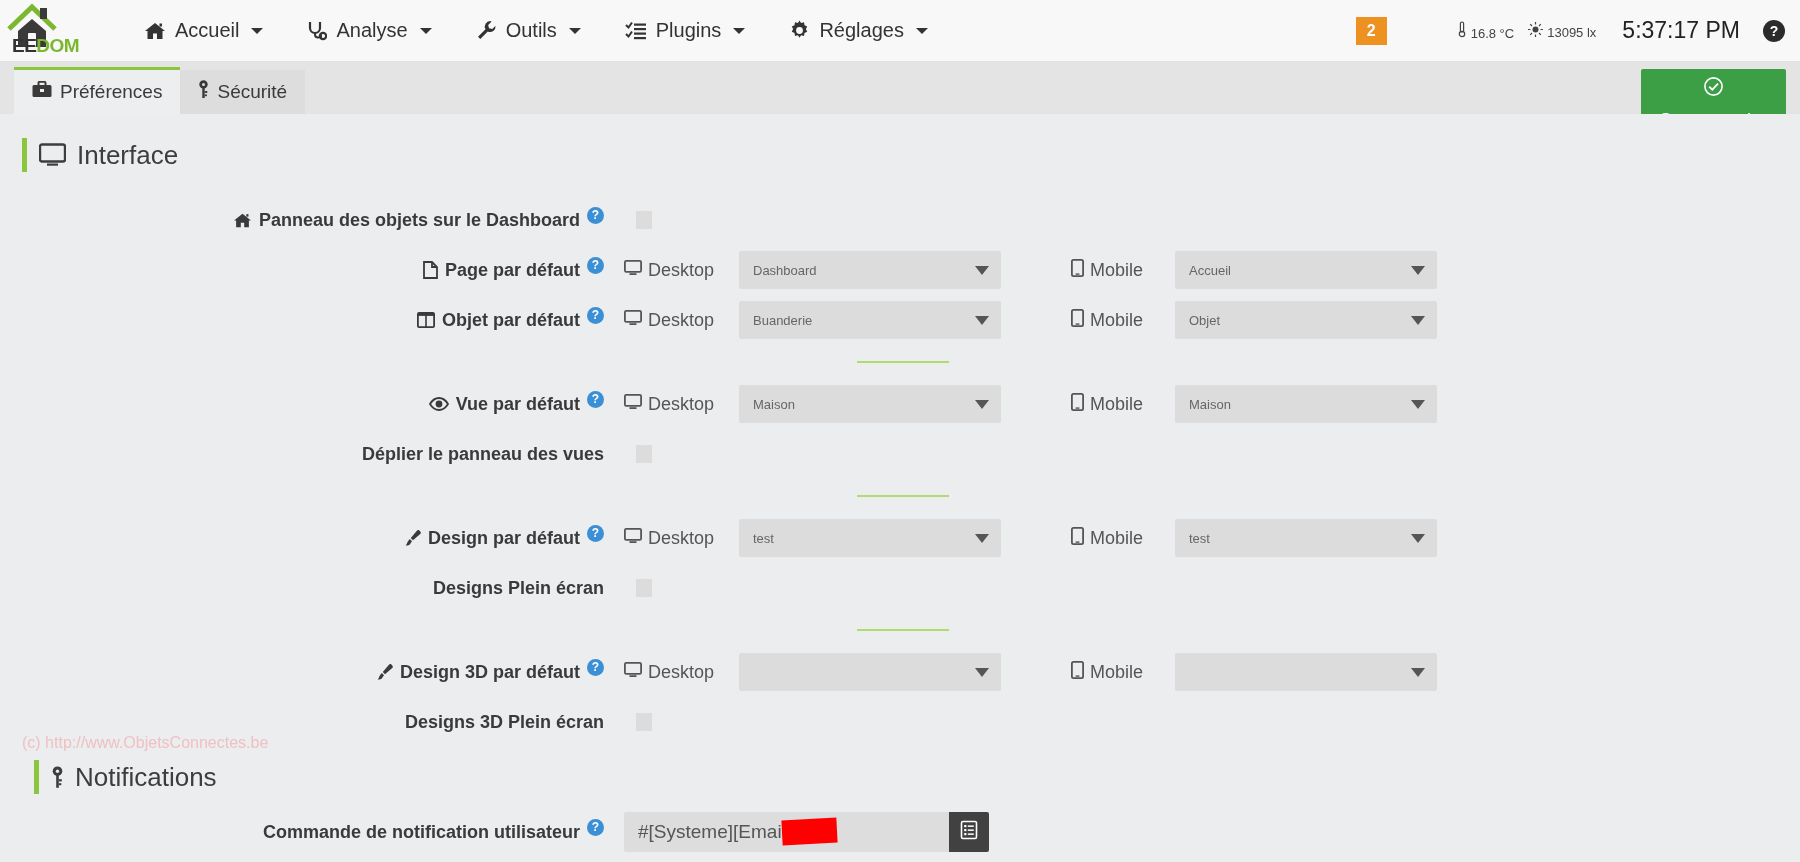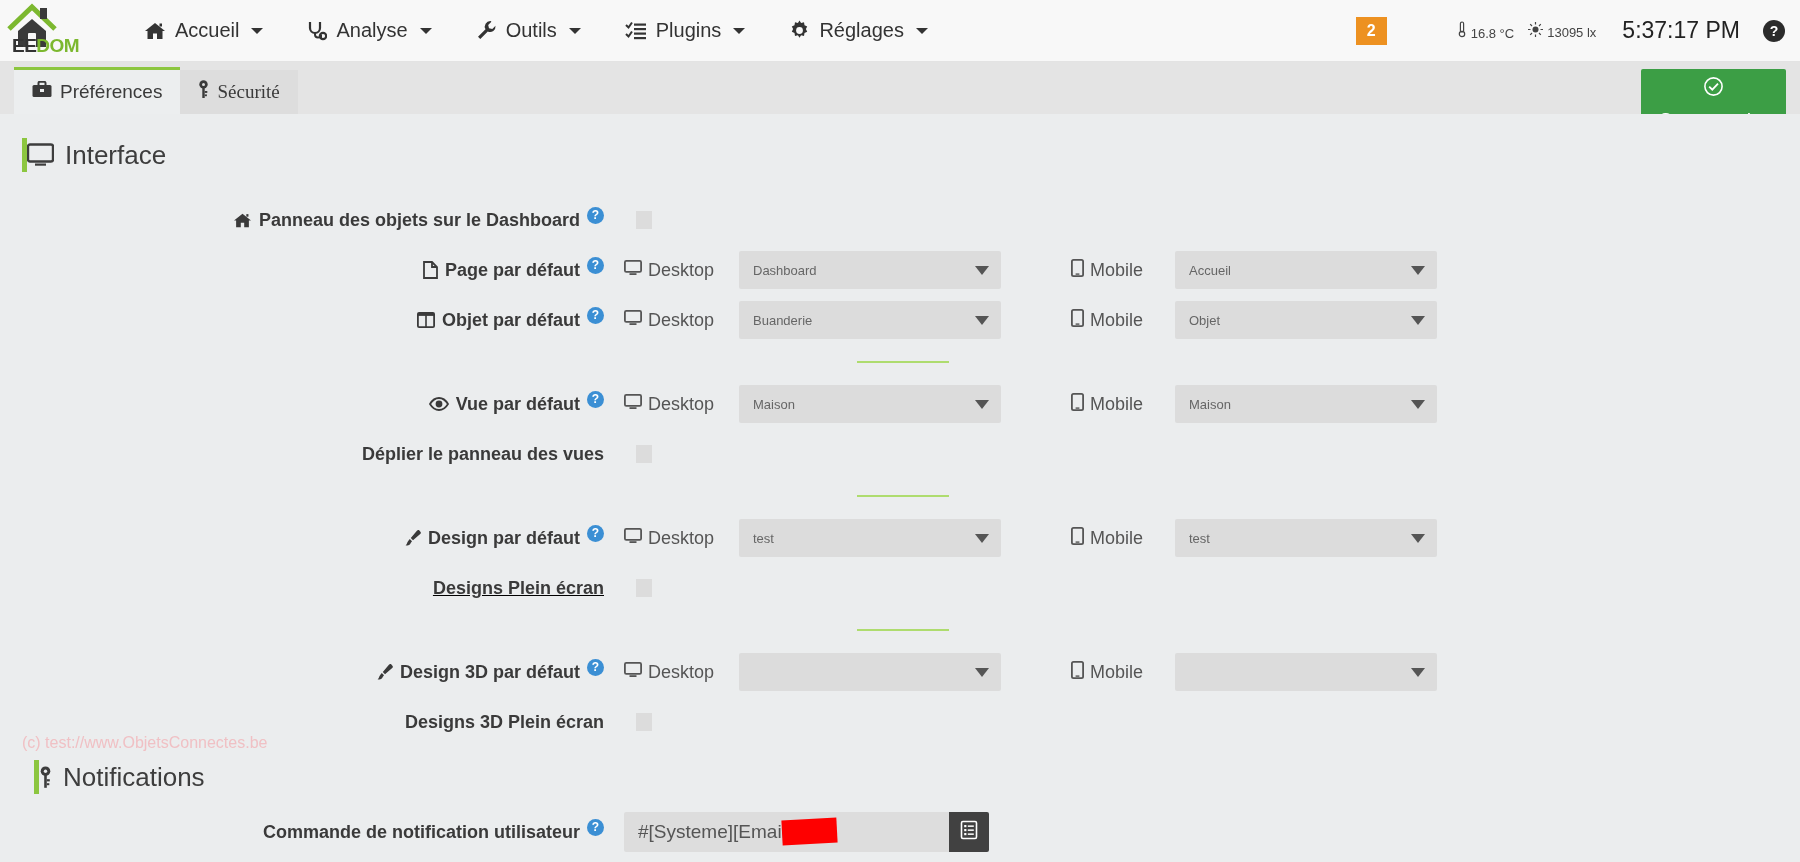--- a/index.html
+++ b/index.html
@@ -79,21 +79,21 @@
   }
   .tab {
     height: 44px; display: flex; align-items: center; gap: 8px;
     padding: 0 18px; font-size: 19px; color: #3a3a3a;
     cursor: pointer; position: relative;
   }
   .tab.active {
     background: #eceeef; border-top: 3px solid #8cc63f;
     height: 47px;
   }
-  .tab.inactive { background: #dddddd; font-family: Liberation Serif, serif; }
+  .tab.inactive { background: #dddddd; }
   #save-btn {
     position: absolute; right: 14px; top: 7px;
     background: #3c9e45; color: #ffffff;
     font-size: 19px; padding: 8px 18px;
     display: flex; align-items: center; gap: 8px;
     cursor: pointer; border-radius: 2px; flex-direction: column;
   }
 
   
   #content {
@@ -105,20 +105,21 @@
   }
   #content-inner {
     width: 1786px; height: 748px;
     background: #ebedee;
     position: relative;
   }
 
   .legend {
     display: flex; align-items: center; gap: 11px;
     font-size: 26px; color: #3d3d3d;
+    padding-left: 12px;
     border-left: 5px solid #8cc63f;
     height: 34px;
   }
   .legend .lg-icon { display: inline-flex; align-items: center; }
 
   .form-row {
     display: flex; align-items: center;
     height: 48px;
   }
   .ctrl-label {
@@ -548,21 +549,21 @@
             </svg>
       </span>
       <span>Mobile</span>
     </div>
     <div class="jselect">
       <span>test</span>
       <span class="sel-caret"></span>
     </div>
   </div>
 
-  <div class="form-row" style="margin-top:2px;text-decoration:underline;">
+  <div class="form-row" style="margin-top:2px;">
     <div class="ctrl-label">
       <span>Designs Plein écran</span>
     </div>
     <div class="checkbox-sq" style="margin-left:22px;"></div>
   </div>
 
   <div class="sep-row" style="padding-left:843px;">
     <div class="sep-line"></div>
   </div>
 
@@ -644,16 +645,16 @@
                 <rect x="5.2" y="13" width="2.2" height="2.2" fill="#ffffff"></rect>
                 <rect x="8.8" y="5.4" width="6" height="1.5" fill="#ffffff"></rect>
                 <rect x="8.8" y="9.4" width="6" height="1.5" fill="#ffffff"></rect>
                 <rect x="8.8" y="13.4" width="6" height="1.5" fill="#ffffff"></rect>
               </svg>
         </span>
       </div>
     </div>
   </div>
 
-  <div id="watermark">(c) test://www.ObjetsConnectes.be</div>
+  <div id="watermark">(c) http://www.ObjetsConnectes.be</div>
 
 </div>
 </div>
 
 </body></html>

